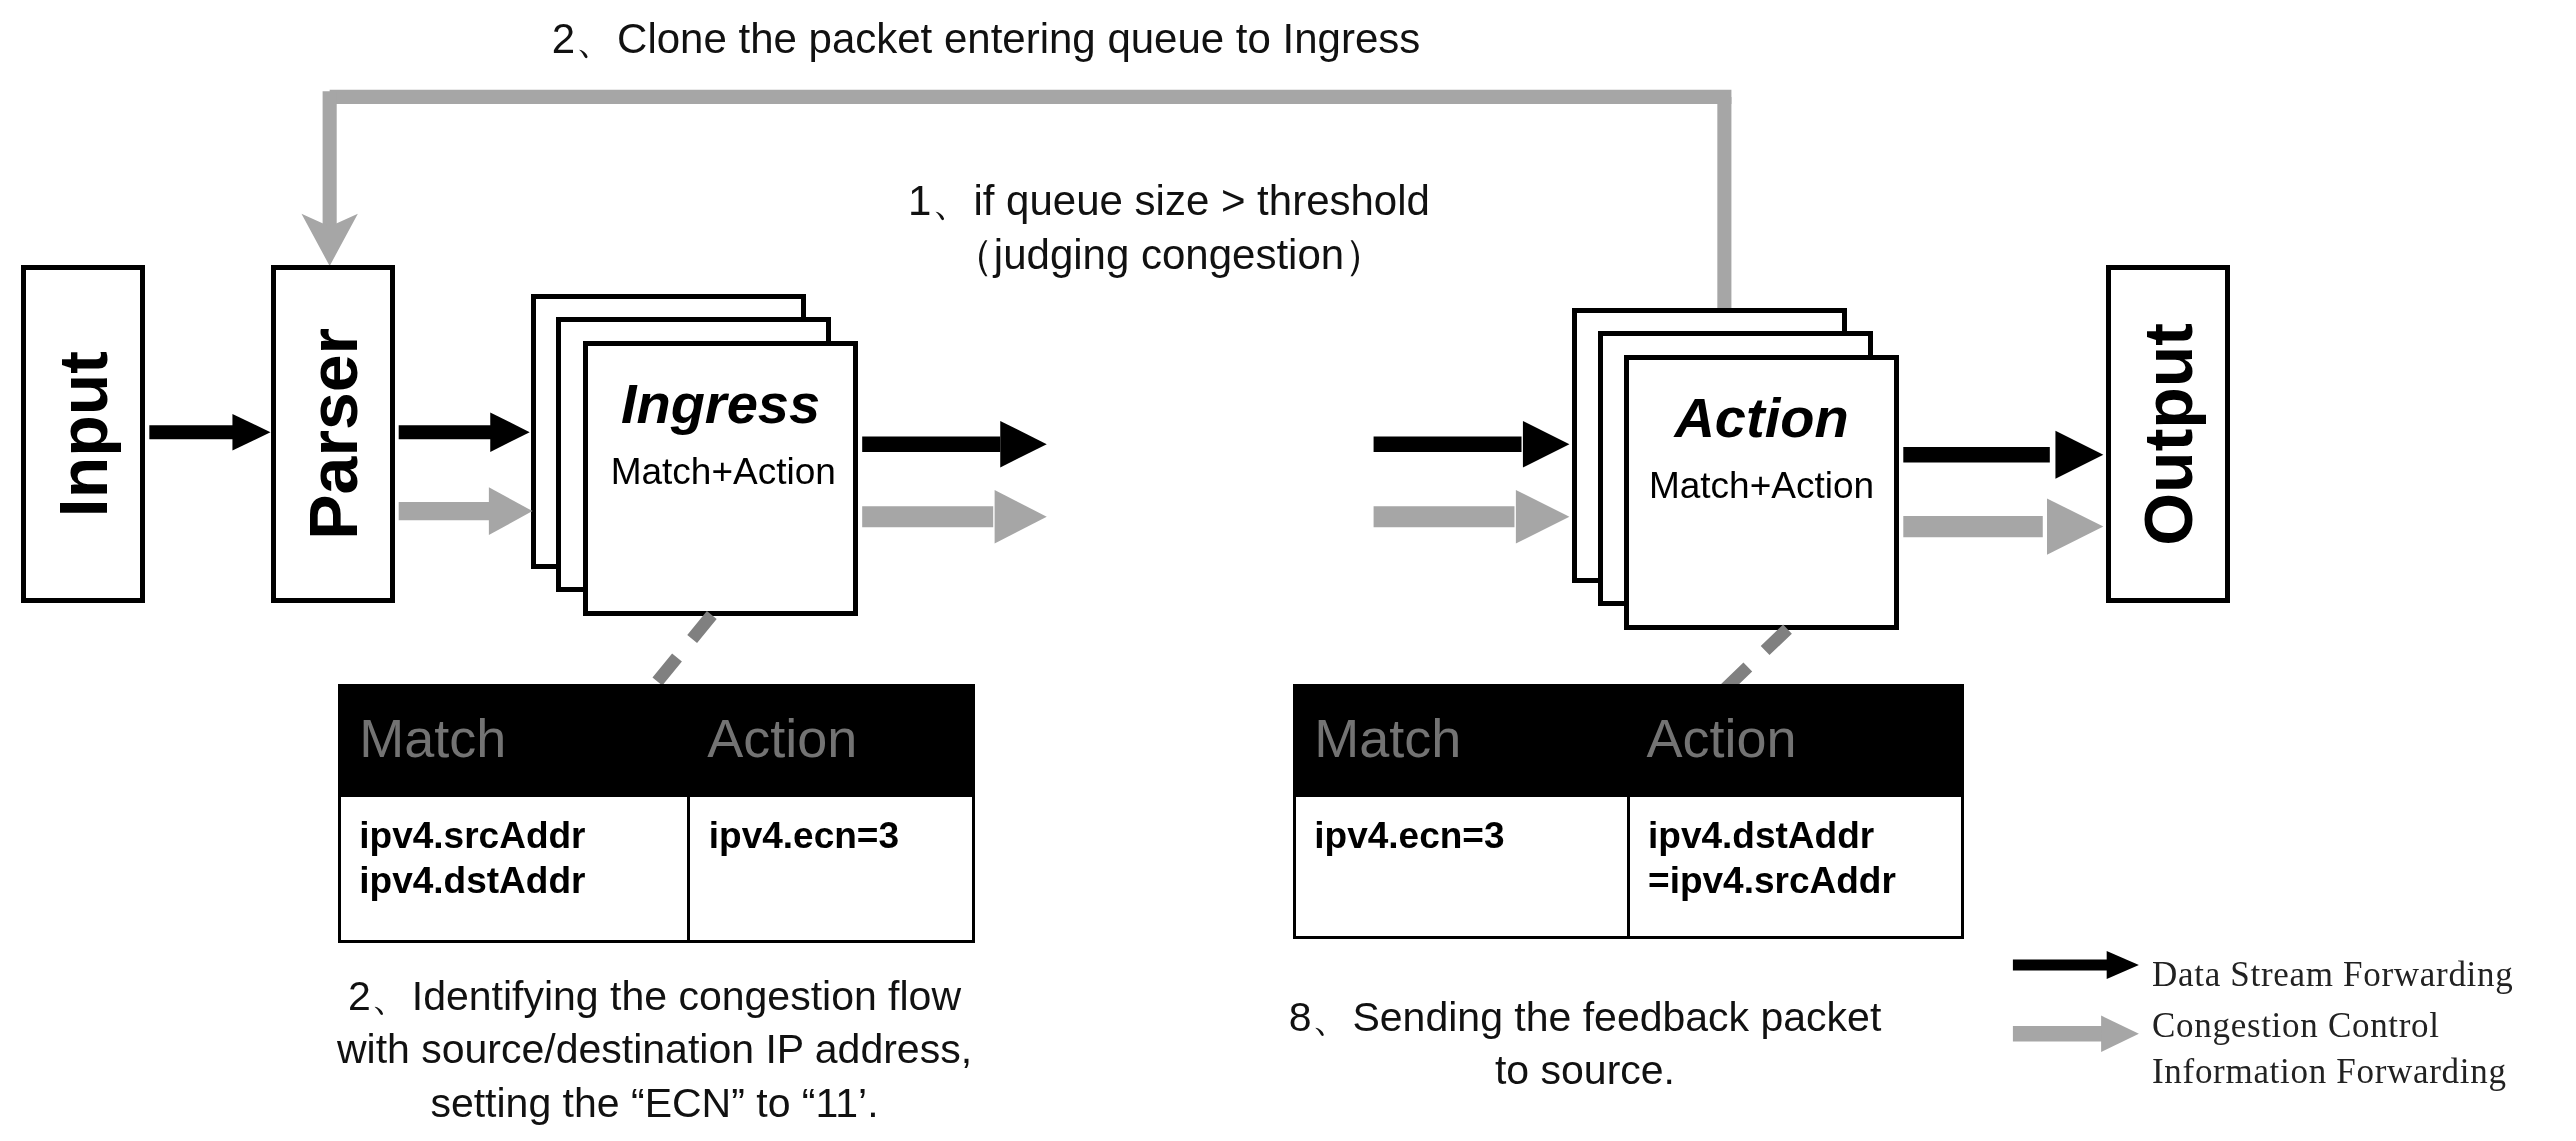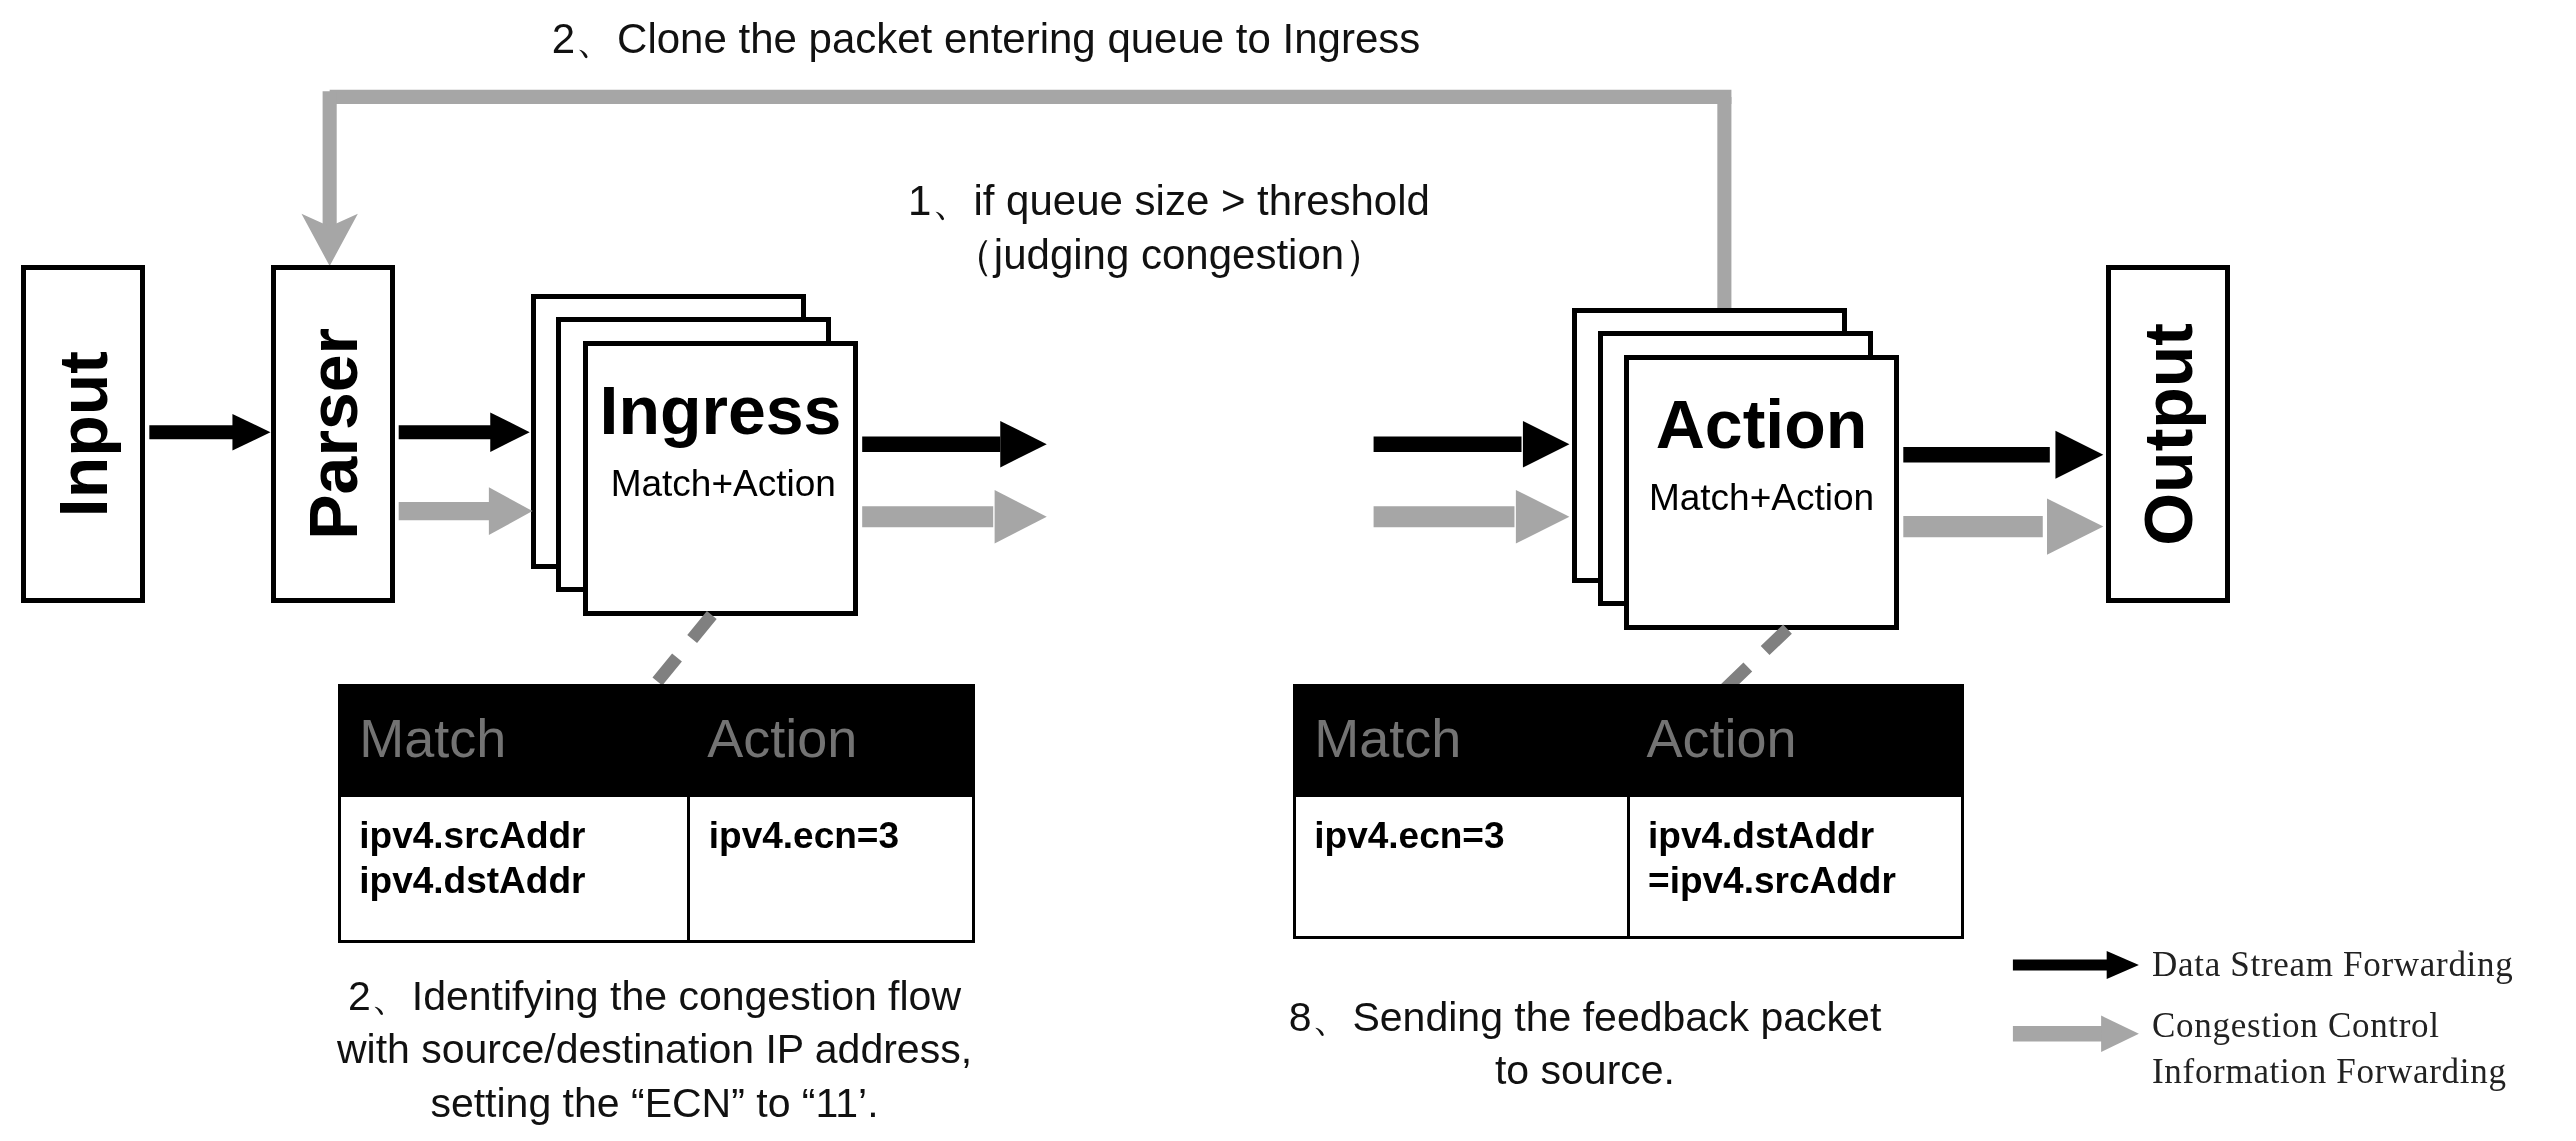--- a/index.html
+++ b/index.html
@@ -6,21 +6,21 @@
   #root{position:relative;width:2576px;height:1142px;background:#ffffff;
         font-family:"Liberation Sans", sans-serif; color:#000; overflow:hidden;margin-top:18px;}
   .abs{position:absolute;}
   
   .vbox{border:5px solid #000;background:#fff;box-sizing:border-box;
         display:flex;align-items:center;justify-content:center;}
   .vlabel{writing-mode:vertical-rl;transform:rotate(180deg);
           font-weight:bold;font-size:68px;line-height:1;letter-spacing:0px;}
   .card{border:5px solid #000;background:#fff;box-sizing:border-box;}
   .cardtop{display:flex;flex-direction:column;align-items:center;justify-content:flex-start;}
-  .card-title{font-weight:bold;font-size:68px;line-height:1.0;white-space:nowrap;}
+  .card-title{font-weight:bold;font-size:56px;line-height:1.0;white-space:nowrap;font-style:italic;}
   .card-sub{font-size:37px;line-height:1.0;white-space:nowrap;font-weight:400;}
   .qbox{border:5px solid #000;background:#fff;box-sizing:border-box;
         display:flex;flex-direction:column;align-items:center;justify-content:center;
         font-weight:bold;font-size:56px;line-height:1.22;}
   
   .note{font-family:"Liberation Sans", sans-serif;font-size:42px;line-height:1.28;
         text-align:center;color:#111;white-space:pre-line;}
   .caption{font-family:"Liberation Sans", sans-serif;font-size:41px;line-height:1.30;
         text-align:center;color:#111;white-space:pre-line;}
   
@@ -187,21 +187,21 @@
   <div class="abs caption" style="left:1226px;top:973px;width:718px;">8、Sending the feedback packet
 to source.</div>
 
   <div class="abs" style="left:2011px;top:916px;width:556px;height:183px;">
 
     <div class="abs" style="left:0;top:0;width:556px;height:65px;">
       <svg class="abs" style="left:0;top:10px;width:134px;height:42px;" viewBox="0 0 190 60" width="134" height="42">
         <line x1="2" y1="30" x2="140" y2="30" stroke="#000000" stroke-width="16"></line>
         <polygon points="182,30 136,10 136,50" fill="#000000"></polygon>
       </svg>
-      <div class="abs legend-text" style="left:141px;top:8px;width:423px;">Data Stream Forwarding</div>
+      <div class="abs legend-text" style="left:141px;top:18px;width:423px;">Data Stream Forwarding</div>
     </div>
 
     <div class="abs" style="left:0;top:69px;width:556px;height:106px;">
       <svg class="abs" style="left:0;top:7px;width:134px;height:49px;" viewBox="0 0 190 70" width="134" height="49">
         <line x1="2" y1="34" x2="130" y2="34" stroke="#a6a6a6" stroke-width="22"></line>
         <polygon points="182,34 128,8 128,60" fill="#a6a6a6"></polygon>
       </svg>
       <div class="abs legend-text" style="left:141px;top:0px;width:423px;">Congestion Control
 Information Forwarding</div>
     </div>

